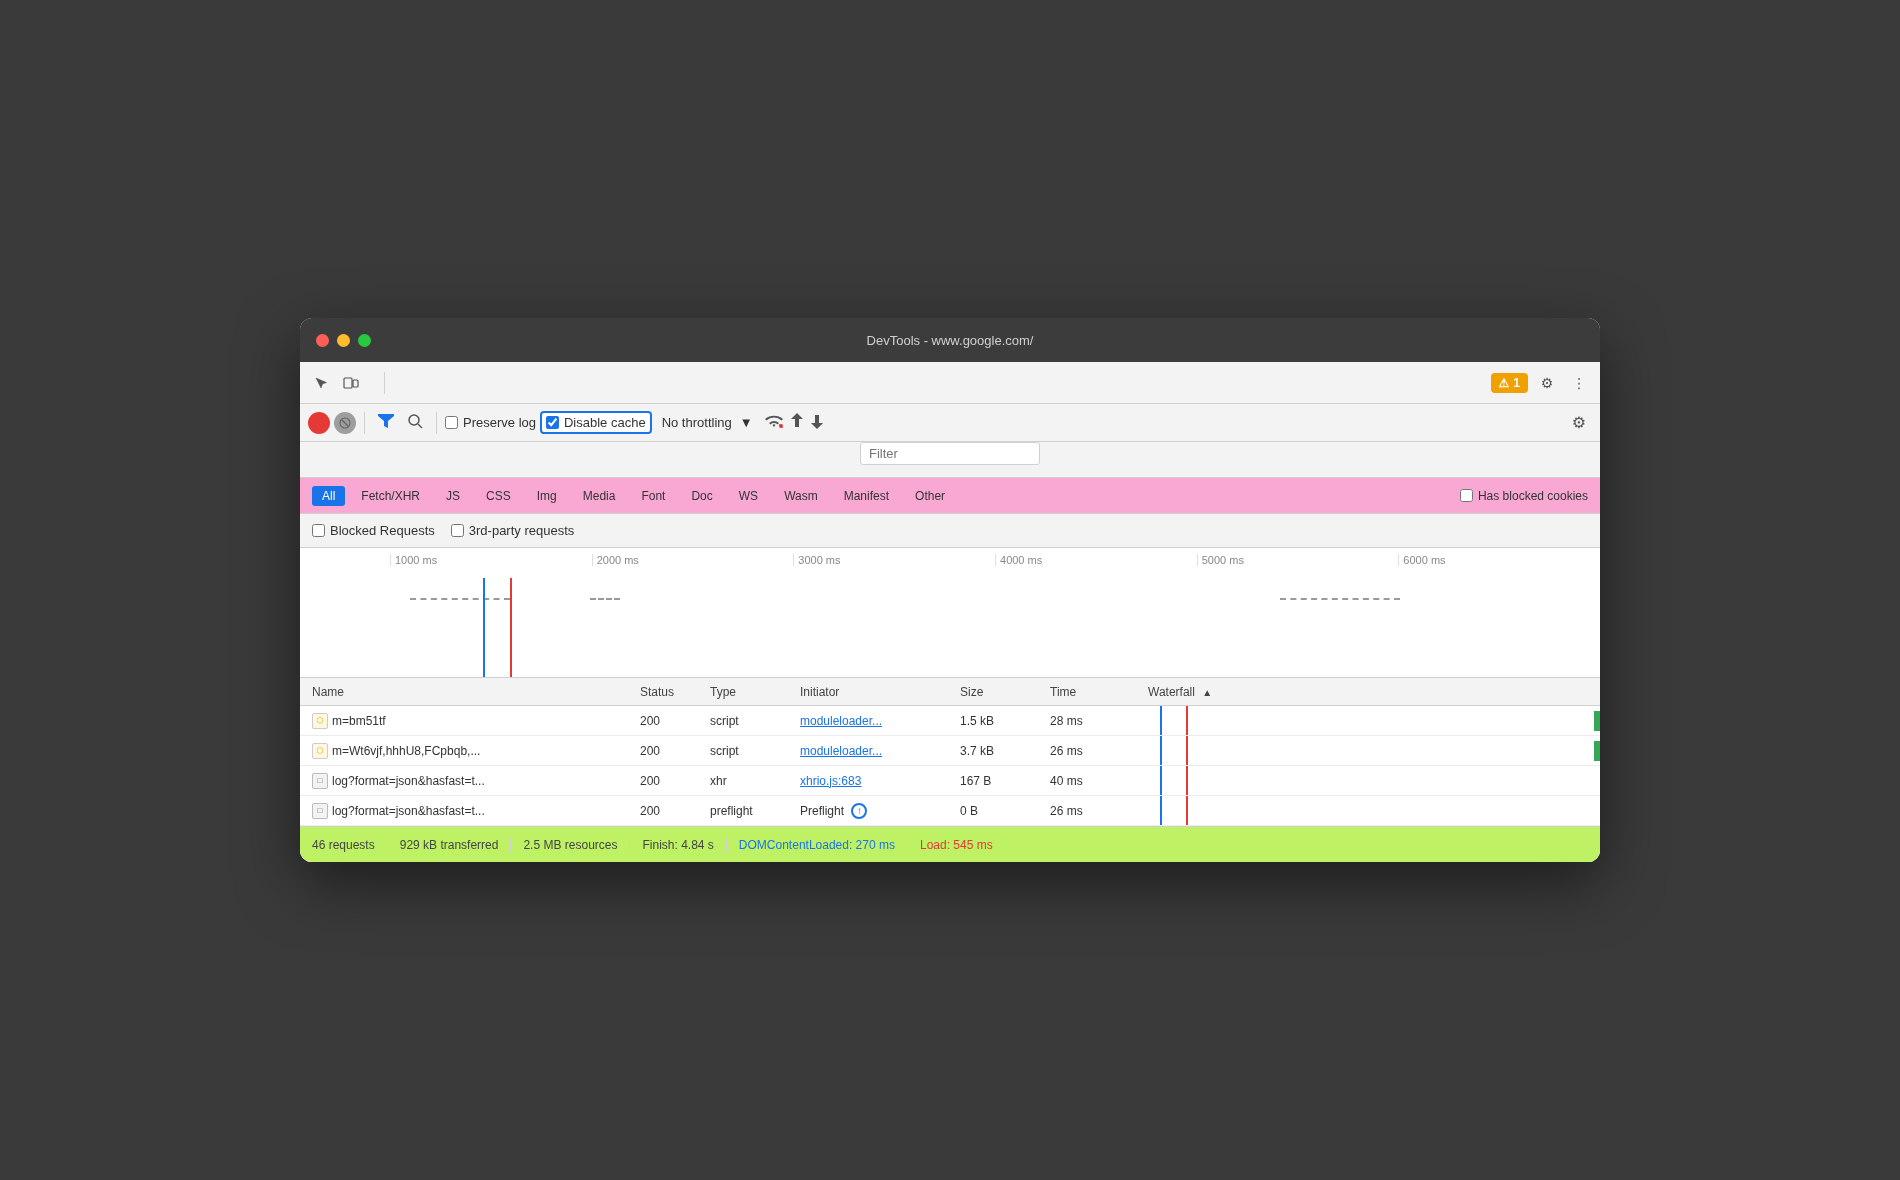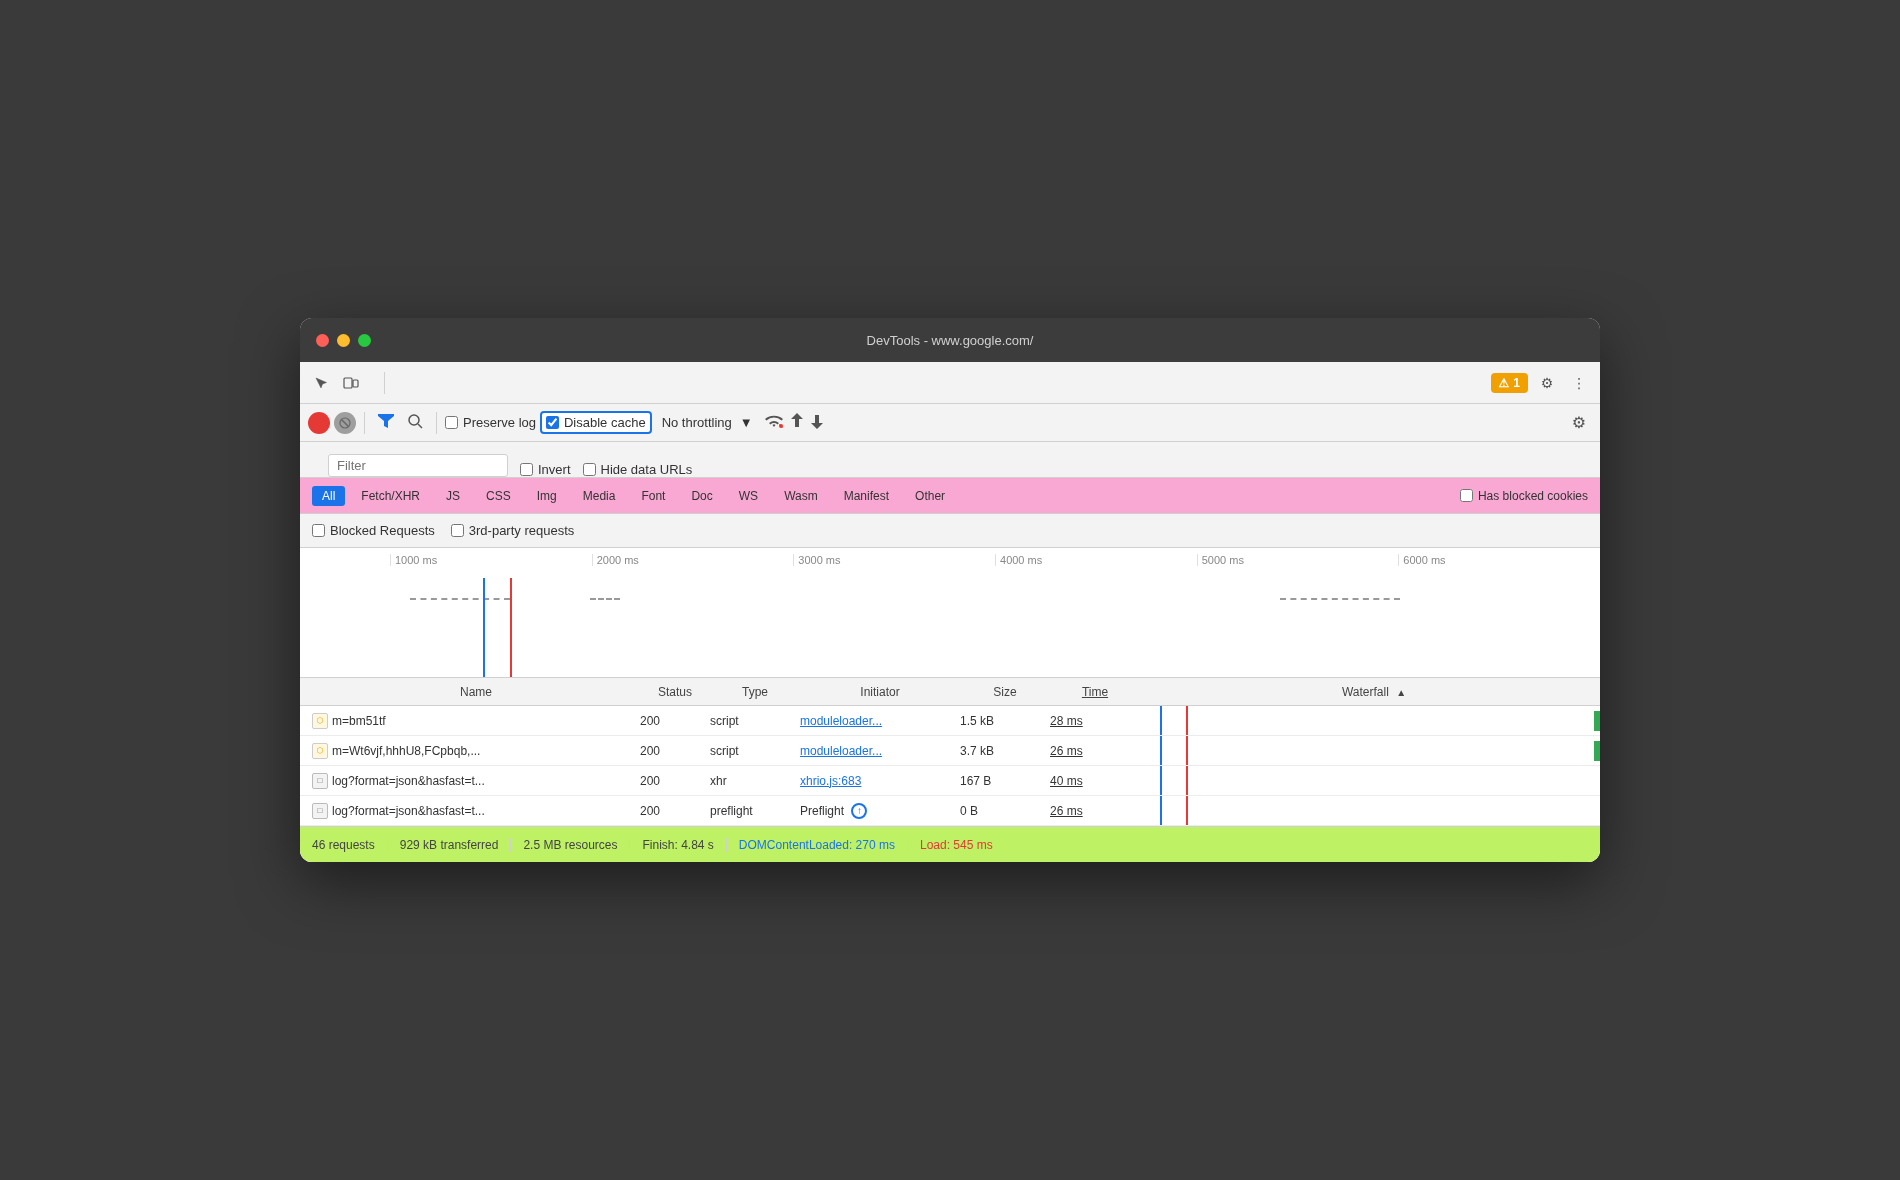--- a/index.html
+++ b/index.html
@@ -223,24 +223,25 @@
       margin-left: auto;
       color: #555;
       font-size: 16px;
       cursor: pointer;
     }
     
     .filter-bar {
       background: #f3f3f3;
       border-bottom: 1px solid #d0d0d0;
       display: flex;
-      align-items: flex-end;
+      align-items: center;
       height: 36px;
       padding: 0 28px;
       gap: 12px;
+      flex-direction: column;
     }
     .filter-input {
       border: 1px solid #d0d0d0;
       border-radius: 3px;
       padding: 3px 8px;
       font-size: 13px;
       width: 180px;
       outline: none;
       background: white;
     }
@@ -359,28 +360,27 @@
     
     .table-header {
       background: #f3f3f3;
       border-bottom: 1px solid #d0d0d0;
       display: flex;
       align-items: center;
       height: 28px;
       font-size: 12px;
       color: #444;
       font-weight: 500;
-      text-align: center;
     }
     .col-name { width: 340px; padding-left: 12px; }
     .col-status { width: 70px; }
     .col-type { width: 90px; }
     .col-initiator { width: 160px; }
     .col-size { width: 90px; }
-    .col-time { width: 90px; text-decoration: underline; }
+    .col-time { width: 90px; }
     .col-waterfall { flex: 1; padding-left: 8px; }
     .sort-arrow {
       margin-left: 4px;
       font-size: 10px;
     }
     .table-row {
       border-bottom: 1px solid #ececec;
       display: flex;
       align-items: center;
       height: 30px;

